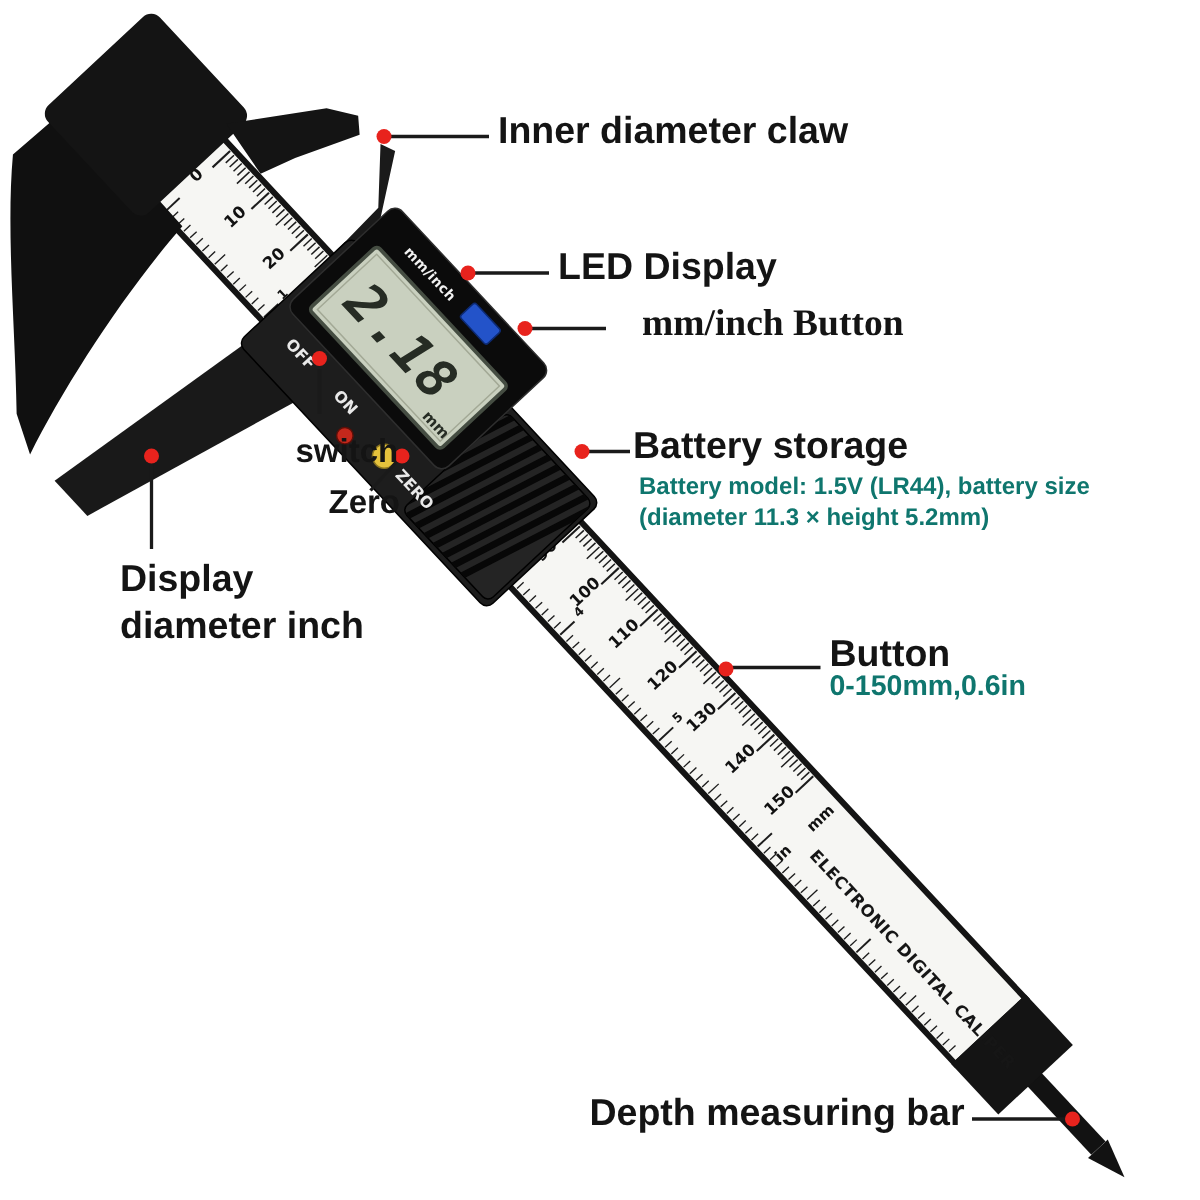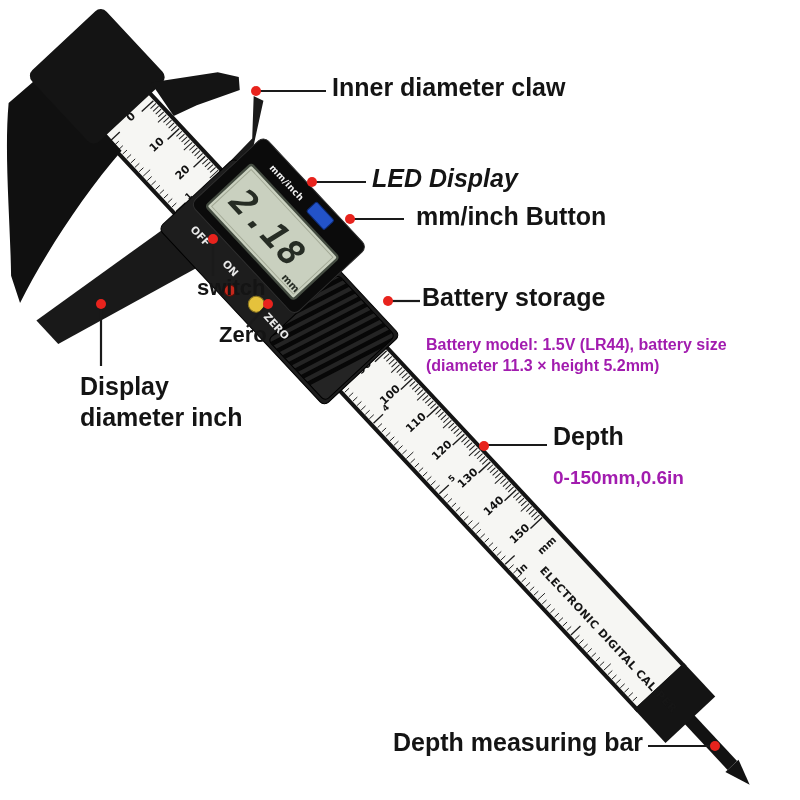--- a/index.html
+++ b/index.html
@@ -1,21 +1,21 @@
 <!DOCTYPE html>
 <html><head>
 <meta charset="utf-8">
 <style>
   html,body{margin:0;padding:0;background:#fff;}
   body{width:800px;height:800px;position:relative;overflow:hidden;font-family:"Liberation Sans",sans-serif;}
   #scene{position:absolute;left:0;top:0;z-index:1;}
   .lbl{position:absolute;z-index:2;color:#141414;font-weight:bold;white-space:nowrap;}
   .lbl-lg{font-size:25px;}
   .lbl-md{font-size:22px;}
-  .sub{position:absolute;z-index:2;color:#a21caf;white-space:nowrap;font-weight:600;font-size:16px;margin-top:20px;}
+  .sub{position:absolute;z-index:2;color:#0f766e;white-space:nowrap;font-weight:600;font-size:16px;}
   .sub-bold{font-weight:bold;font-size:19px;}
   
   text{font-family:"DejaVu Sans",sans-serif;}
   .brand{font-size:11px;font-weight:bold;letter-spacing:0.4px;fill:#161616;}
   .lcd-val{font-family:"DejaVu Sans Mono",monospace;font-style:italic;font-weight:bold;font-size:36px;fill:#262c24;letter-spacing:1px;}
   .lcd-unit{font-size:10px;font-weight:bold;fill:#262c24;}
   .btn-lbl{font-size:10.5px;font-weight:bold;fill:#e9e9e9;}
   .mode-lbl{font-size:9px;font-weight:bold;fill:#f2f2f2;letter-spacing:0.3px;}
   .scale-lbl{font-size:10px;font-weight:bold;fill:#111;}
 </style>
@@ -413,24 +413,24 @@
     <circle cx="388" cy="301" r="5"></circle>
     <circle cx="213" cy="239" r="5"></circle>
     <circle cx="268" cy="304" r="5"></circle>
     <circle cx="101" cy="304" r="5"></circle>
     <circle cx="484" cy="446" r="5"></circle>
     <circle cx="715" cy="746" r="5"></circle>
   </g>
 </svg>
 
 <div class="lbl lbl-lg" style="left:332px;top:73px;text-align:center;">Inner diameter claw</div>
-<div class="lbl lbl-lg" style="left:372px;top:164px;font-style:italic;">LED Display</div>
-<div class="lbl lbl-lg" style="left:416px;top:202px;">mm/inch Button</div>
+<div class="lbl lbl-lg" style="left:372px;top:164px;">LED Display</div>
+<div class="lbl lbl-lg" style="left:428px;top:202px;font-family:Liberation Serif, serif;">mm/inch Button</div>
 <div class="lbl lbl-lg" style="left:422px;top:283px;">Battery storage</div>
 <div class="sub" style="left:426px;top:316px;">Battery model: 1.5V (LR44), battery size</div>
 <div class="sub" style="left:426px;top:337px;">(diameter 11.3 × height 5.2mm)</div>
-<div class="lbl lbl-md" style="left:197px;top:275px;">switch</div>
+<div class="lbl lbl-md" style="left:197px;top:288px;">switch</div>
 <div class="lbl lbl-md" style="left:219px;top:322px;">Zero</div>
 <div class="lbl lbl-lg" style="left:80px;top:372px;">Display</div>
 <div class="lbl lbl-lg" style="left:80px;top:403px;">diameter inch</div>
-<div class="lbl lbl-lg" style="left:553px;top:422px;">Depth</div>
+<div class="lbl lbl-lg" style="left:553px;top:422px;">Button</div>
 <div class="sub sub-bold" style="left:553px;top:447px;">0-150mm,0.6in</div>
 <div class="lbl lbl-lg" style="left:393px;top:728px;">Depth measuring bar</div>
 
 </body></html>

